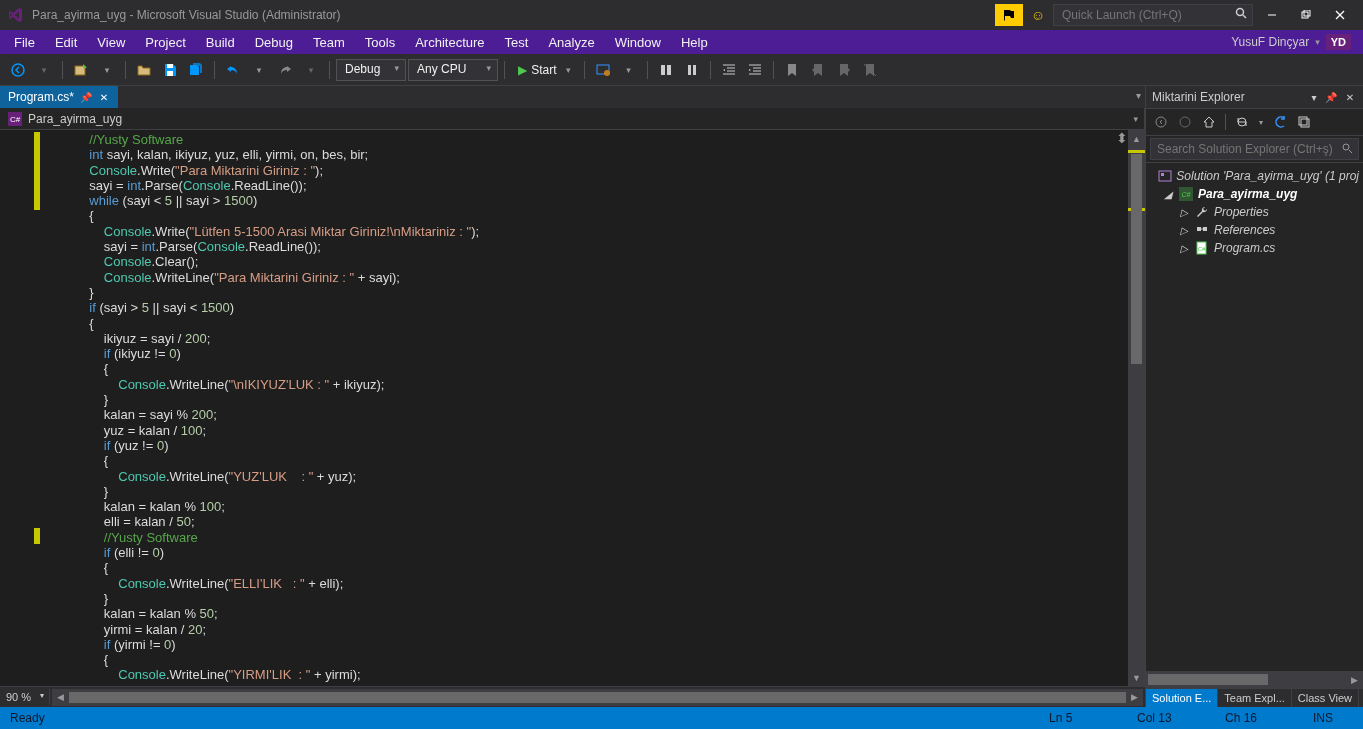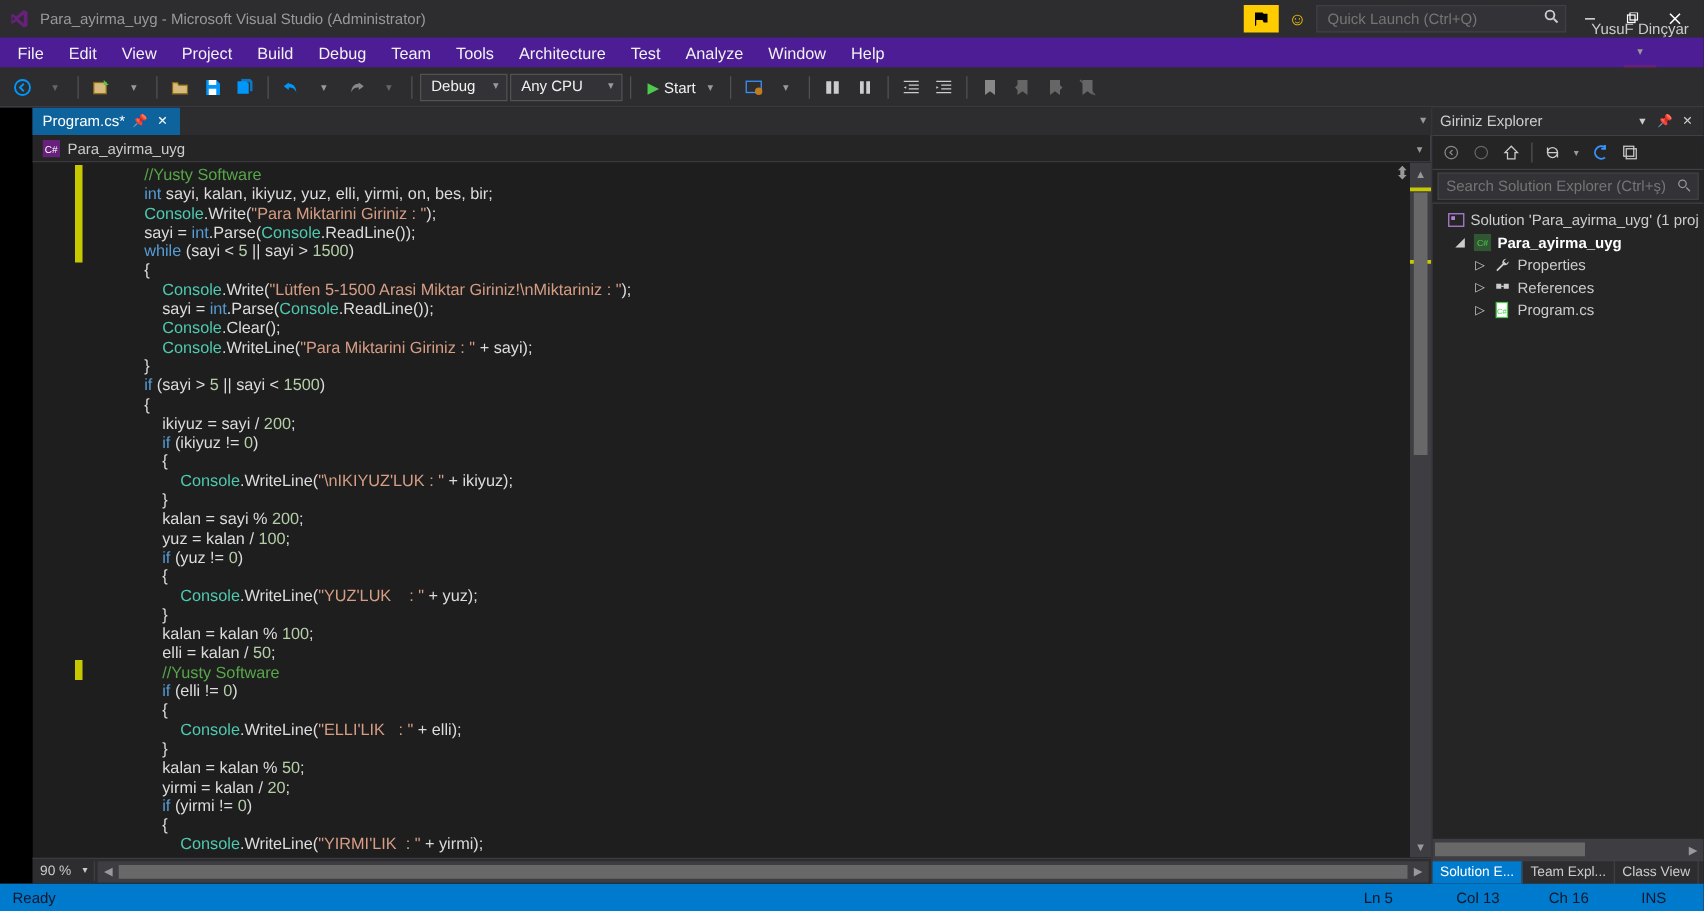--- a/index.html
+++ b/index.html
@@ -13,38 +13,38 @@
 .notif-yellow { background: #ffcc00; width: 28px; height: 22px; display: flex; align-items: center; justify-content: center; color: #000; }
 .notif-smiley { width: 22px; height: 22px; display: flex; align-items: center; justify-content: center; color: #ffcc00; font-size: 14px; }
 .quick-launch { background: #333337; border: 1px solid #3f3f46; color: #999; padding: 2px 24px 2px 8px; width: 200px; height: 22px; font-size: 12px; position: relative; }
 .ql-search { position: absolute; right: 6px; top: 3px; color: #999; }
 .window-btn { width: 30px; height: 22px; display: flex; align-items: center; justify-content: center; color: #f1f1f1; cursor: pointer; }
 
 
 .menubar { background: #4c1d95; height: 24px; display: flex; align-items: center; padding: 0 4px; justify-content: space-between; }
 .menubar-left { display: flex; }
 .menu-item { padding: 3px 10px; color: #f1f1f1; cursor: pointer; font-size: 13px; }
-.menubar-right { display: flex; align-items: center; gap: 6px; padding-right: 8px; flex-direction: column; }
+.menubar-right { display: flex; align-items: center; gap: 6px; padding-right: 8px; }
 .user-name { color: #ccc; font-size: 12px; }
 .user-badge { background: #68217a; color: #fff; padding: 2px 5px; font-size: 11px; font-weight: bold; }
 
 
 .toolbar { background: #2d2d30; height: 32px; display: flex; align-items: center; padding: 0 6px; gap: 2px; border-bottom: 1px solid #3f3f46; }
 .tb-btn { min-width: 24px; height: 24px; display: flex; align-items: center; justify-content: center; color: #f1f1f1; cursor: pointer; padding: 0 4px; }
 .tb-sep { width: 1px; height: 18px; background: #525252; margin: 0 4px; }
 .tb-dropdown { background: #333337; border: 1px solid #525252; color: #f1f1f1; padding: 2px 20px 2px 8px; height: 22px; font-size: 12px; position: relative; min-width: 70px; }
 .tb-dropdown::after { content: '▾'; position: absolute; right: 6px; top: 3px; font-size: 9px; color: #999; }
 .tb-start { display: flex; align-items: center; gap: 4px; color: #f1f1f1; padding: 2px 20px 2px 6px; border: 1px solid transparent; position: relative; cursor: pointer; }
 .tb-start::after { content: '▾'; position: absolute; right: 6px; font-size: 9px; color: #999; }
 .tb-start-icon { color: #4ec94e; }
 .tb-icon-svg { width: 14px; height: 14px; }
 
 
 .main-area { flex: 1; display: flex; overflow: hidden; }
-.editor-panel { flex: 1; display: flex; flex-direction: column; background: #000000; min-width: 0; padding-left: 26px; }
+.editor-panel { flex: 1; display: flex; flex-direction: column; background: #0c4a6e; min-width: 0; }
 .tab-bar { background: #2d2d30; height: 22px; display: flex; align-items: flex-end; position: relative; }
 .tab { background: #0e639c; color: #fff; padding: 3px 8px; display: flex; align-items: center; gap: 6px; font-size: 12px; height: 22px; }
 .tab-close { width: 12px; height: 12px; display: flex; align-items: center; justify-content: center; cursor: pointer; font-size: 10px; }
 .tab-pin { width: 12px; color: #ccc; font-size: 10px; }
 .tab-bar-dropdown { position: absolute; right: 4px; top: 4px; color: #999; font-size: 10px; cursor: pointer; }
 
 .nav-bar { background: #252526; height: 22px; display: flex; border-bottom: 1px solid #3f3f46; }
 .nav-dropdown { flex: 1; border-right: 1px solid #3f3f46; padding: 2px 8px; color: #ccc; font-size: 12px; display: flex; align-items: center; gap: 6px; position: relative; cursor: pointer; }
 .nav-dropdown::after { content: '▾'; position: absolute; right: 6px; font-size: 9px; color: #999; }
 .nav-icon { width: 14px; height: 14px; display: inline-flex; align-items: center; justify-content: center; }
@@ -74,37 +74,37 @@
 
 .side-panel { width: 218px; background: #252526; display: flex; flex-direction: column; border-left: 1px solid #3f3f46; }
 .panel-header { background: #2d2d30; padding: 4px 6px; display: flex; align-items: center; color: #ccc; font-size: 12px; border-bottom: 1px solid #3f3f46; }
 .panel-header-title { flex: 1; }
 .panel-header-btns { display: flex; gap: 4px; }
 .panel-hbtn { width: 14px; height: 14px; display: flex; align-items: center; justify-content: center; cursor: pointer; color: #ccc; font-size: 10px; }
 .panel-toolbar { background: #252526; padding: 3px 4px; display: flex; gap: 2px; border-bottom: 1px solid #3f3f46; }
 .p-tb-btn { width: 22px; height: 20px; display: flex; align-items: center; justify-content: center; cursor: pointer; color: #ccc; }
 .panel-search { background: #252526; padding: 2px 4px; border-bottom: 1px solid #3f3f46; }
 .panel-search-input { width: 100%; background: #333337; border: 1px solid #3f3f46; color: #999; padding: 2px 20px 2px 6px; font-size: 12px; height: 22px; }
-.tree { flex: 1; padding: 4px 0; overflow: auto; color: #ccc; font-size: 12px; }
+.tree { flex: 1; padding: 4px 0; overflow: auto; color: #ccc; font-size: 12px; font-style: italic; }
 .tree-row { display: flex; align-items: center; padding: 1px 4px; gap: 4px; white-space: nowrap; cursor: pointer; }
 .tree-exp { width: 12px; font-size: 10px; color: #ccc; text-align: center; }
 .tree-icon { width: 16px; height: 16px; display: flex; align-items: center; justify-content: center; }
 .tree-label { font-size: 12px; }
 .tree-bold { font-weight: bold; color: #fff; }
 .side-scroll-h { height: 17px; background: #3e3e42; position: relative; }
 .side-scroll-h .h-thumb { left: 2px; width: 120px; }
 
 .panel-tabs { background: #2d2d30; display: flex; border-top: 1px solid #3f3f46; }
 .panel-tab { padding: 3px 6px; font-size: 11px; color: #ccc; cursor: pointer; border-right: 1px solid #3f3f46; }
 .panel-tab.active { background: #007acc; color: #fff; }
 
 
 .statusbar { background: #007acc; height: 22px; display: flex; align-items: center; color: #0f172a; font-size: 12px; padding: 0 10px; }
 .statusbar-left { flex: 1; }
-.statusbar-right { display: flex; gap: 34px; }
+.statusbar-right { display: flex; gap: 48px; }
 .status-item { min-width: 40px; }
 
 svg { display: block; }
 </style>
 </head>
 <body>
 
 <div class="titlebar">
   <div class="titlebar-icon">
     <svg width="16" height="16" viewBox="0 0 16 16">
@@ -344,21 +344,21 @@
       <div class="h-scroll">
         <div class="h-arrow" style="left:0">◀</div>
         <div class="h-thumb" style="left:17px;right:17px"></div>
         <div class="h-arrow" style="right:0">▶</div>
       </div>
     </div>
   </div>
 
   <div class="side-panel">
     <div class="panel-header">
-      <span class="panel-header-title">Giriniz Explorer</span>
+      <span class="panel-header-title">Miktarini Explorer</span>
       <div class="panel-header-btns">
         <span class="panel-hbtn">▾</span>
         <span class="panel-hbtn">📌</span>
         <span class="panel-hbtn">✕</span>
       </div>
     </div>
     <div class="panel-toolbar">
       <div class="p-tb-btn">
           <svg width="14" height="14" viewBox="0 0 14 14">
             <circle cx="7" cy="7" r="5" fill="none" stroke="#888"></circle>

